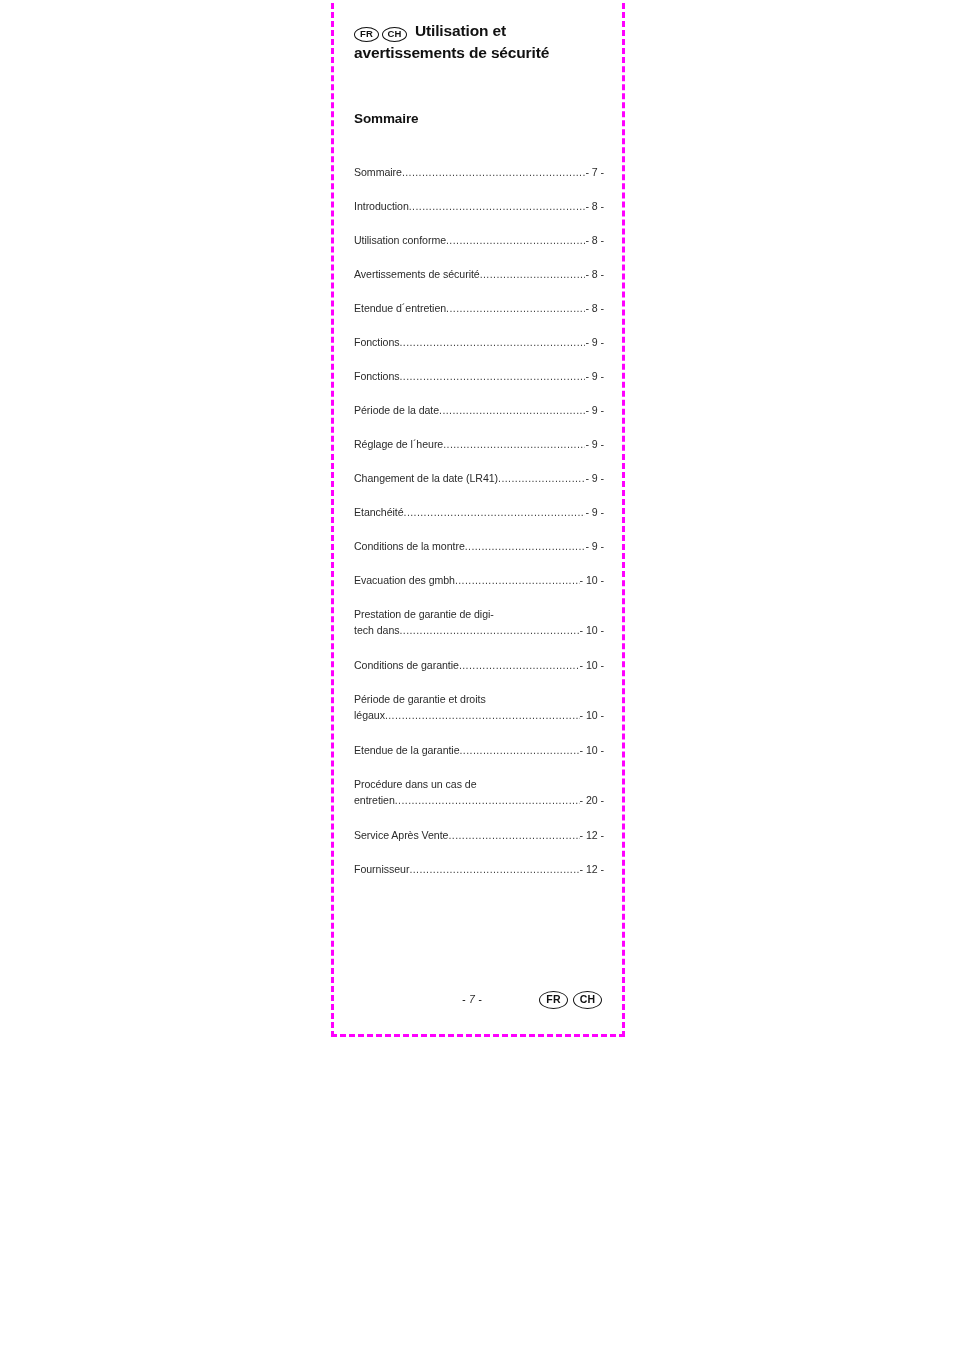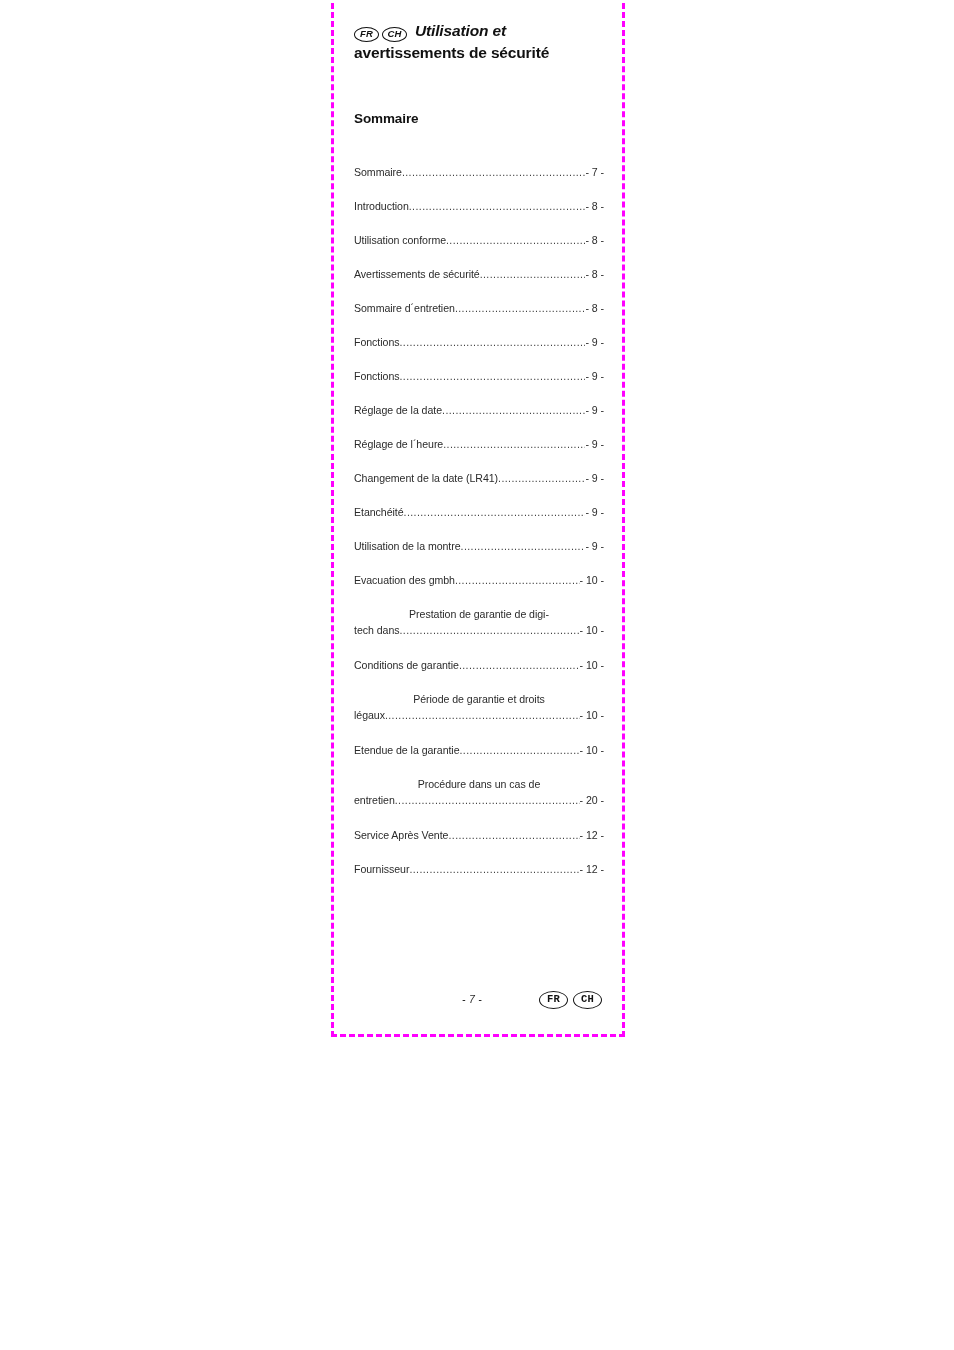--- a/index.html
+++ b/index.html
@@ -48,21 +48,20 @@
   .header-line {
     display: block;
     font-size: 15.5px;
     font-weight: bold;
     letter-spacing: -0.15px;
     line-height: 21px;
     color: #111111;
   }
   .header-line-1 {
     white-space: nowrap;
-    font-style: italic;
   }
   .badge-row {
     display: inline-block;
     vertical-align: -1px;
     margin-right: 5px;
   }
   .country-badge {
     display: inline-block;
     box-sizing: border-box;
     border: 1.6px solid #111111;
@@ -104,21 +103,20 @@
     color: #2b2b2b;
     letter-spacing: -0.05px;
   }
   .toc-entry.two-line {
     height: 51px;
   }
   .toc-wrap-line {
     display: block;
     line-height: 16px;
     white-space: nowrap;
-    text-align: center;
   }
   .toc-main {
     display: flex;
     align-items: baseline;
     line-height: 16px;
     width: 250px;
   }
   .toc-label {
     white-space: nowrap;
     flex: 0 0 auto;
@@ -153,21 +151,20 @@
     top: 4px;
     font-size: 10.5px;
     font-style: italic;
     color: #2b2b2b;
     letter-spacing: 0.3px;
   }
   #footer-badges {
     position: absolute;
     left: 205px;
     top: 0px;
-    font-family: Liberation Mono, monospace;
   }
   .footer-badge {
     display: inline-block;
     box-sizing: border-box;
     border: 1.8px solid #111111;
     border-radius: 50%;
     font-size: 10.5px;
     font-weight: bold;
     line-height: 14px;
     height: 18px;
@@ -220,42 +217,42 @@
         </div>
         <div class="toc-entry">
           <div class="toc-main">
             <span class="toc-label">Avertissements de sécurité</span>
             <span class="toc-leader">................................................................................................</span>
             <span class="toc-page">- 8 -</span>
           </div>
         </div>
         <div class="toc-entry">
           <div class="toc-main">
-            <span class="toc-label">Sommaire d´entretien</span>
+            <span class="toc-label">Etendue d´entretien</span>
             <span class="toc-leader">................................................................................................</span>
             <span class="toc-page">- 8 -</span>
           </div>
         </div>
         <div class="toc-entry">
           <div class="toc-main">
             <span class="toc-label">Fonctions</span>
             <span class="toc-leader">................................................................................................</span>
             <span class="toc-page">- 9 -</span>
           </div>
         </div>
         <div class="toc-entry">
           <div class="toc-main">
             <span class="toc-label">Fonctions</span>
             <span class="toc-leader">................................................................................................</span>
             <span class="toc-page">- 9 -</span>
           </div>
         </div>
         <div class="toc-entry">
           <div class="toc-main">
-            <span class="toc-label">Réglage de la date</span>
+            <span class="toc-label">Période de la date</span>
             <span class="toc-leader">................................................................................................</span>
             <span class="toc-page">- 9 -</span>
           </div>
         </div>
         <div class="toc-entry">
           <div class="toc-main">
             <span class="toc-label">Réglage de l´heure</span>
             <span class="toc-leader">................................................................................................</span>
             <span class="toc-page">- 9 -</span>
           </div>
@@ -269,21 +266,21 @@
         </div>
         <div class="toc-entry">
           <div class="toc-main">
             <span class="toc-label">Etanchéité</span>
             <span class="toc-leader">................................................................................................</span>
             <span class="toc-page">- 9 -</span>
           </div>
         </div>
         <div class="toc-entry">
           <div class="toc-main">
-            <span class="toc-label">Utilisation de la montre</span>
+            <span class="toc-label">Conditions de la montre</span>
             <span class="toc-leader">................................................................................................</span>
             <span class="toc-page">- 9 -</span>
           </div>
         </div>
         <div class="toc-entry">
           <div class="toc-main">
             <span class="toc-label">Evacuation des gmbh</span>
             <span class="toc-leader">................................................................................................</span>
             <span class="toc-page">- 10 -</span>
           </div>

